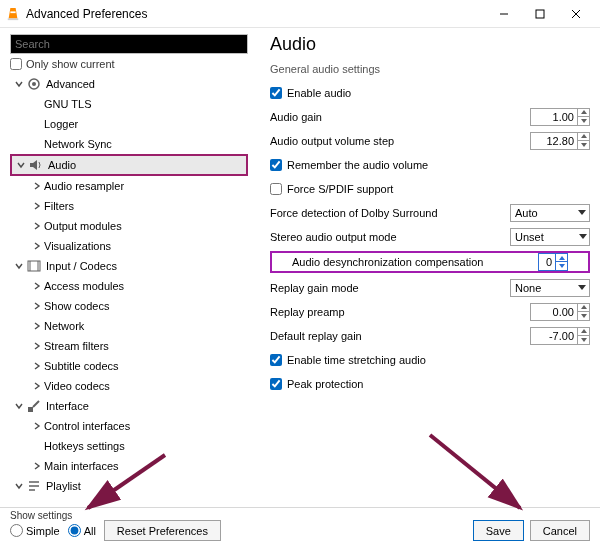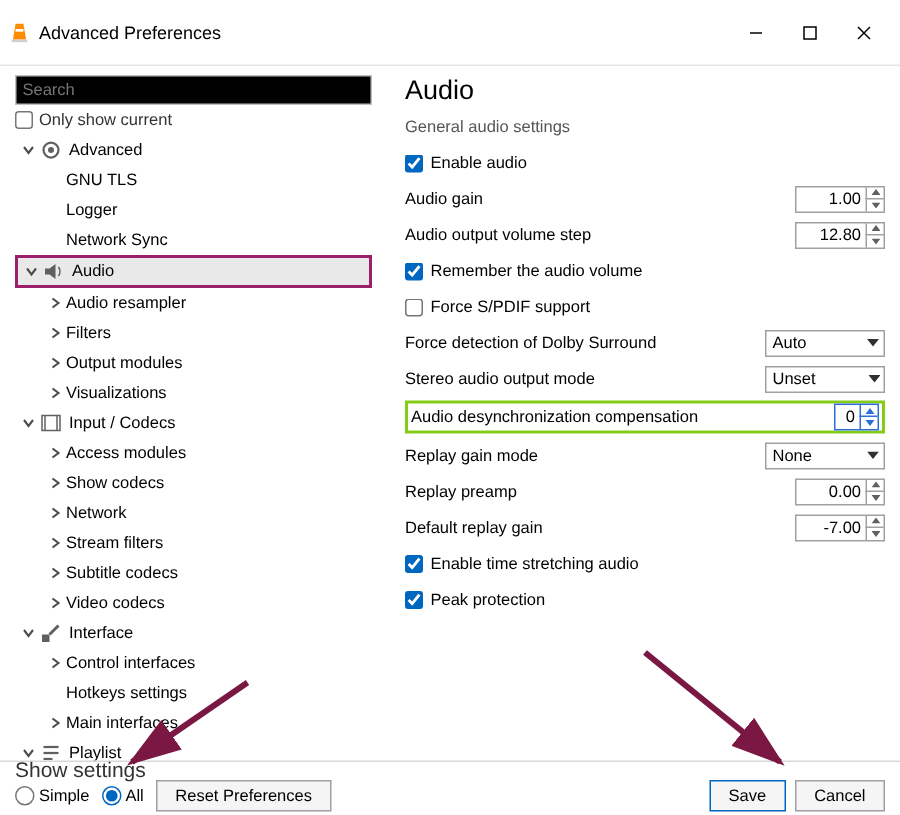--- a/index.html
+++ b/index.html
@@ -1,20 +1,20 @@
 <!DOCTYPE html>
 <html><head>
 <meta charset="utf-8">
 <style>
   * { box-sizing: border-box; font-family: "Segoe UI", Tahoma, sans-serif; font-size: 11px; }
   html,body { margin:0; padding:0; }
   body { width:600px; height:543px; background:#fff; color:#000; overflow:hidden; position:relative; }
 
   
-  .titlebar { height:44px; display:flex; align-items:center; padding:0 6px; border-bottom:1px solid #e5e5e5; }
+  .titlebar { height:28px; display:flex; align-items:center; padding:0 6px; border-bottom:1px solid #e5e5e5; }
   .titlebar .ico { width:14px; height:14px; margin-right:6px; display:inline-flex; }
   .titlebar .title { flex:1; font-size:12px; }
   .titlebar .winbtns { display:flex; gap:0; }
   .titlebar .winbtn { width:36px; height:26px; display:flex; align-items:center; justify-content:center; cursor:default; }
   .titlebar .winbtn svg { width:10px; height:10px; stroke:#000; stroke-width:1; fill:none; }
 
   .content { display:flex; height:calc(100% - 28px - 36px); }
 
   
   .left { width:256px; border-right:0; padding:6px 8px 0 10px; display:flex; flex-direction:column; }
@@ -41,27 +41,27 @@
   .valbox { width:60px; height:18px; display:flex; align-items:center; border:1px solid #a0a0a0; background:#fff; }
   .valbox .num { flex:1; text-align:right; padding:0 3px; }
   .valbox .spin { width:12px; display:flex; flex-direction:column; }
   .valbox .spin div { height:8px; border-left:1px solid #a0a0a0; display:flex; align-items:center; justify-content:center; }
   .valbox .spin div:first-child { border-bottom:1px solid #a0a0a0; }
   .valbox .spin svg { width:6px; height:4px; }
   .combo { width:80px; height:18px; border:1px solid #a0a0a0; background:#fff; display:flex; align-items:center;gap:29px; }
   .combo .ctext { flex:1; padding:0 4px; }
   .combo .carrow { width:14px; display:flex; align-items:center; justify-content:center; }
   .combo .carrow svg { width:8px; height:6px; }
-  .frow.highlight { border:2px solid #84cc16; padding:0 2px; height:22px;justify-content:space-between; }
+  .frow.highlight { border:2px solid #a21caf; padding:0 20px; height:22px;justify-content:space-between; }
   .frow.highlight .valbox { border-color:#2a6fd6; }
   .frow.highlight .valbox .spin div { border-color:#2a6fd6; }
 
   
   .footer { position:absolute; left:0; right:0; bottom:0; height:36px; border-top:1px solid #d8d8d8; display:flex; align-items:center; padding:0 10px; background:#fff; }
-  .showlabel { margin-right:0; color:#333; position:absolute; left:10px; bottom:22px; font-size:14px;text-align:right;}
+  .showlabel { margin-right:0; color:#333; position:absolute; left:10px; bottom:22px; font-size:10px;text-align:right;}
   .radiowrap { display:flex; align-items:center; gap:3px; margin-right:8px; margin-top:10px;}
   .radiowrap input { margin:0; accent-color:#0067c0; }
   .btn { height:21px; padding:0 12px; border:1px solid #a0a0a0; background:#f5f5f5; cursor:default; display:flex; align-items:center; }
   .btn.primary { border:1px solid #0067c0; }
   .footer .spacer { flex:1; }
 
   
   .arrow { position:absolute; pointer-events:none; }
 
   

